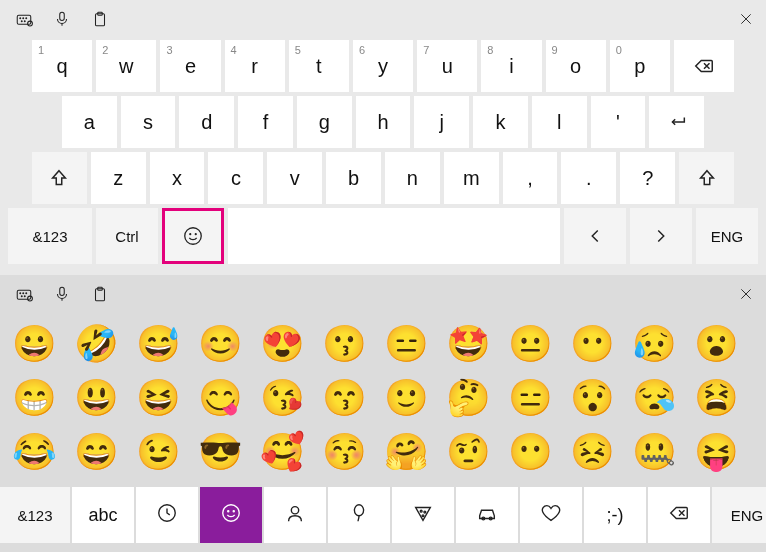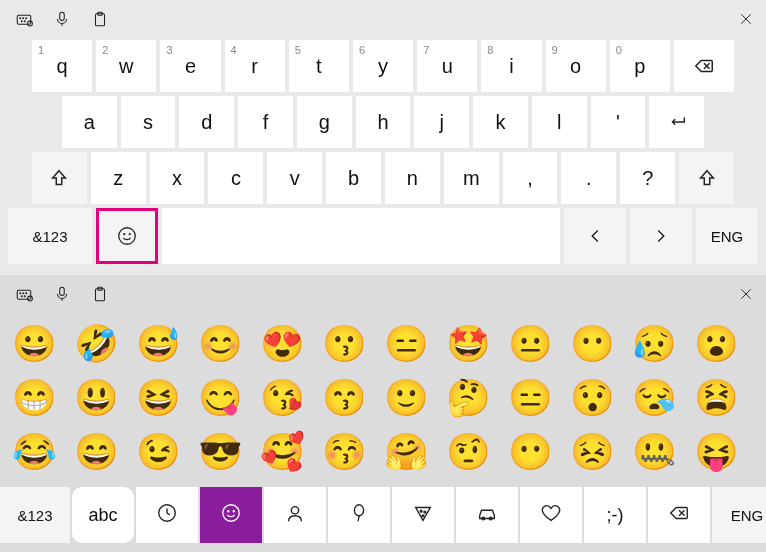--- a/index.html
+++ b/index.html
@@ -97,21 +97,21 @@
   .ekey {
     background: #fff;
     height: 56px;
     flex: 0 0 62px;
     display:flex; align-items:center; justify-content:center;
     margin-right: 2px;
     font-size: 18px;
     color:#111;
   }
   .ekey.first { flex: 0 0 70px; font-size:15px; background:#f4f4f4;}
-  .ekey.abc { flex: 0 0 62px; font-size:18px;border-radius:10px; }
+  .ekey.abc { flex: 0 0 62px; font-size:18px; }
   .ekey:last-child { margin-right:0; }
   .ekey.active { background: #8a1d9c; color:#fff; }
   .ekey svg { width:22px; height:22px; stroke:#222; fill:none; stroke-width:1.5;}
   .ekey.active svg { stroke:#fff; }
   .ekey.lang { flex:0 0 70px; font-size:15px; background:#f4f4f4;}
 </style>
 </head>
 <body>
 
 <div class="kbd-panel alpha">
@@ -278,20 +278,23 @@
         <svg viewBox="0 0 24 24">
             <path d="M12 4l7 8h-4v7h-6v-7H5l7-8z"></path>
           </svg>
       </div>
     </div>
 
     <div class="row r4">
       <div class="key muted fn" style="flex:0 0 84px">
           <span>&amp;123</span>
         </div>
+      <div class="key muted fn">
+          <span>Ctrl</span>
+        </div>
       <div class="key muted smile emoji-highlight">
         <svg viewBox="0 0 24 24">
             <circle cx="12" cy="12" r="9"></circle>
             <circle cx="9" cy="10" r="0.5" fill="#222"></circle>
             <circle cx="15" cy="10" r="0.5" fill="#222"></circle>
             <path d="M8 14c1 1.5 2.5 2 4 2s3-0.5 4-2"></path>
           </svg>
       </div>
       <div class="key space"></div>
       <div class="key muted arrow">

